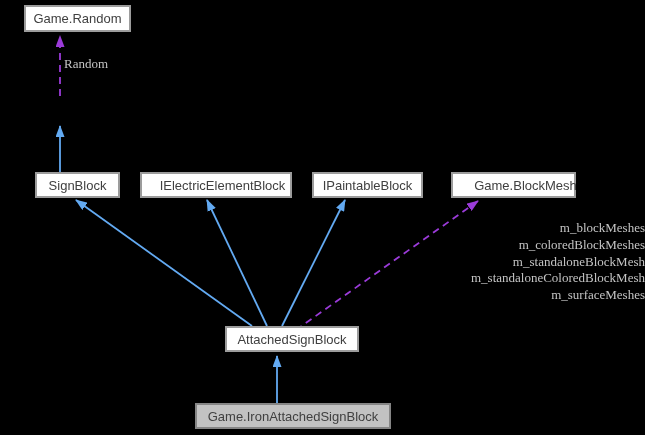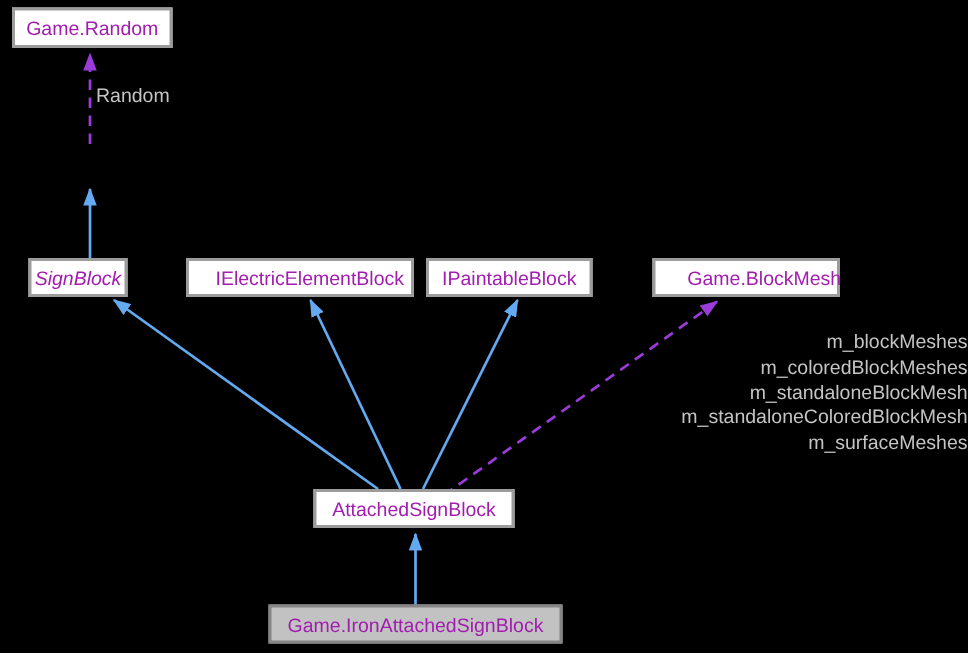--- a/index.html
+++ b/index.html
@@ -20,45 +20,47 @@
     left: 0;
     top: 0;
     width: 645px;
     height: 435px;
   }
   .node {
     position: absolute;
     box-sizing: border-box;
     background: #ffffff;
     border: 2px solid #9c9c9c;
-    color: #a21caf;
+    color: #404040;
     font-size: 13px;
     display: flex;
     align-items: center;
     justify-content: center;
     white-space: nowrap;
     cursor: pointer;
+    margin-left: 16px;
   }
   .node.focus {
     background: #c2c2c2;
     border-color: #858585;
   }
   #n-gamerandom        { left: 8px;   top: 5px;   width: 107px; height: 27px; }
   #n-block             { left: 32px;  top: 96px;  width: 56px;  height: 27px; }
-  #n-signblock         { left: 19px;  top: 172px; width: 66px;  height: 26px; font-style: italic; }
+  #n-signblock         { left: 19px;  top: 172px; width: 85px;  height: 26px; }
   #n-ielectric         { left: 124px; top: 172px; width: 152px; height: 26px; padding-left: 13px; }
-  #n-ipaintable        { left: 284px; top: 172px; width: 111px; height: 26px; }
+  #n-ipaintable        { left: 296px; top: 172px; width: 111px; height: 26px; }
   #n-blockmesh         { left: 435px; top: 172px; width: 125px; height: 26px; padding-left: 24px; }
   #n-attachedsign      { left: 209px; top: 326px; width: 134px; height: 26px; }
   #n-iron              { left: 179px; top: 403px; width: 196px; height: 26px; }
   .edge-label {
     position: absolute;
     color: #c4c4c4;
     font-size: 13px;
     white-space: nowrap;
+    font-family: Liberation Serif, serif;
   }
   #lbl-random { left: 64px; top: 56px; }
   #lbl-meshes {
     left: 445px;
     top: 220px;
     width: 200px;
     text-align: right;
     line-height: 16.8px;
   }
 </style>

